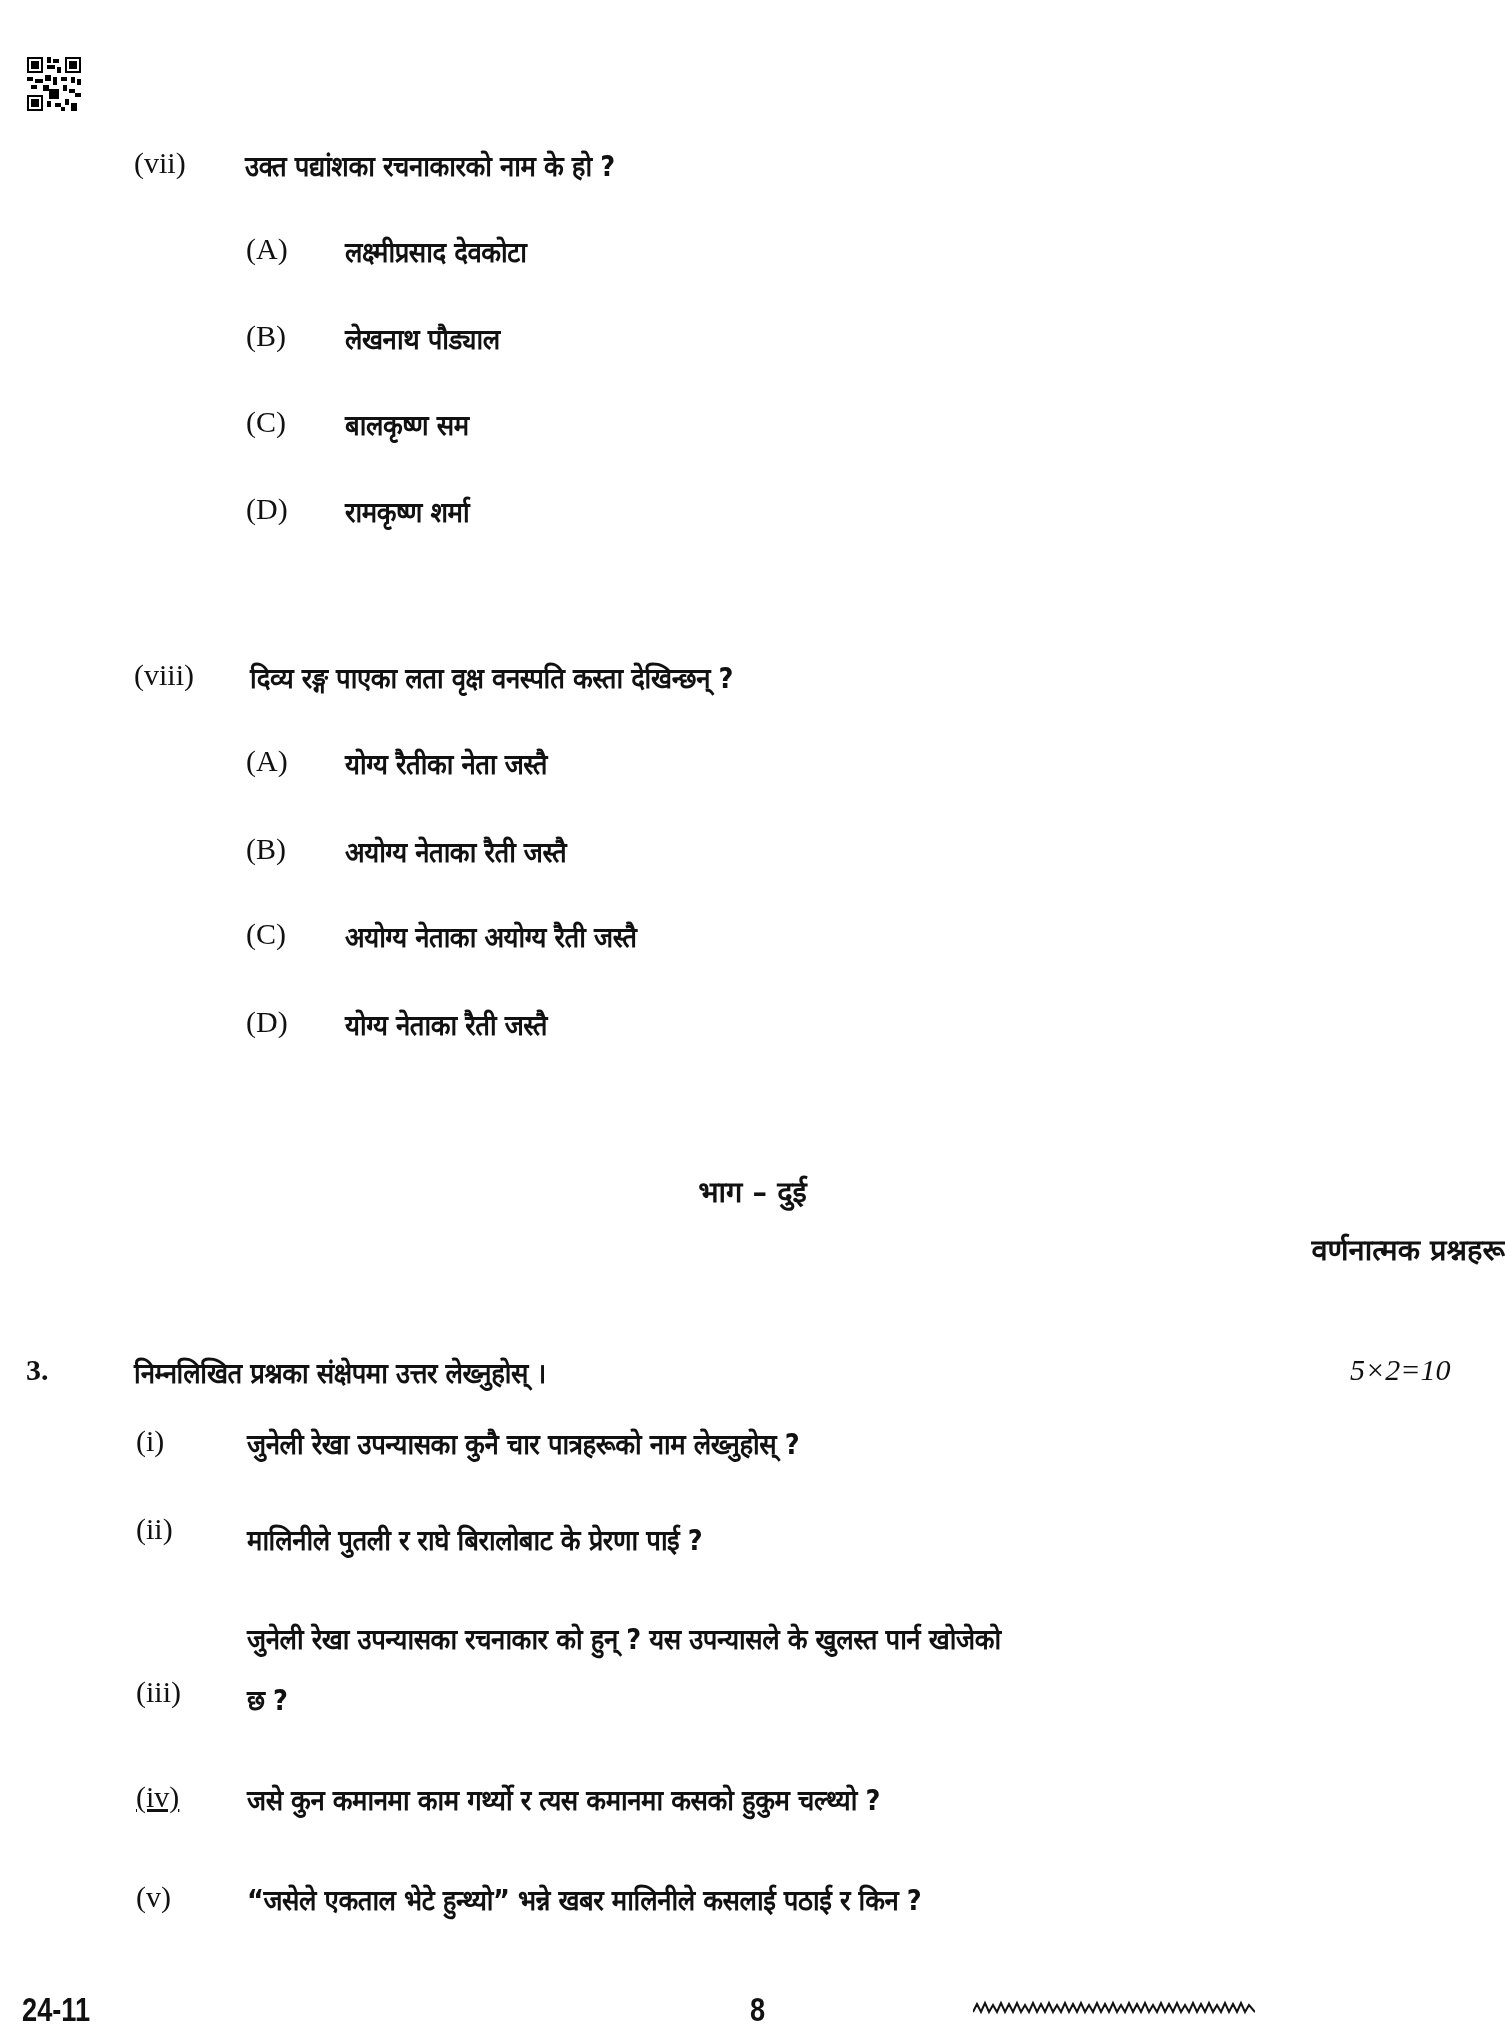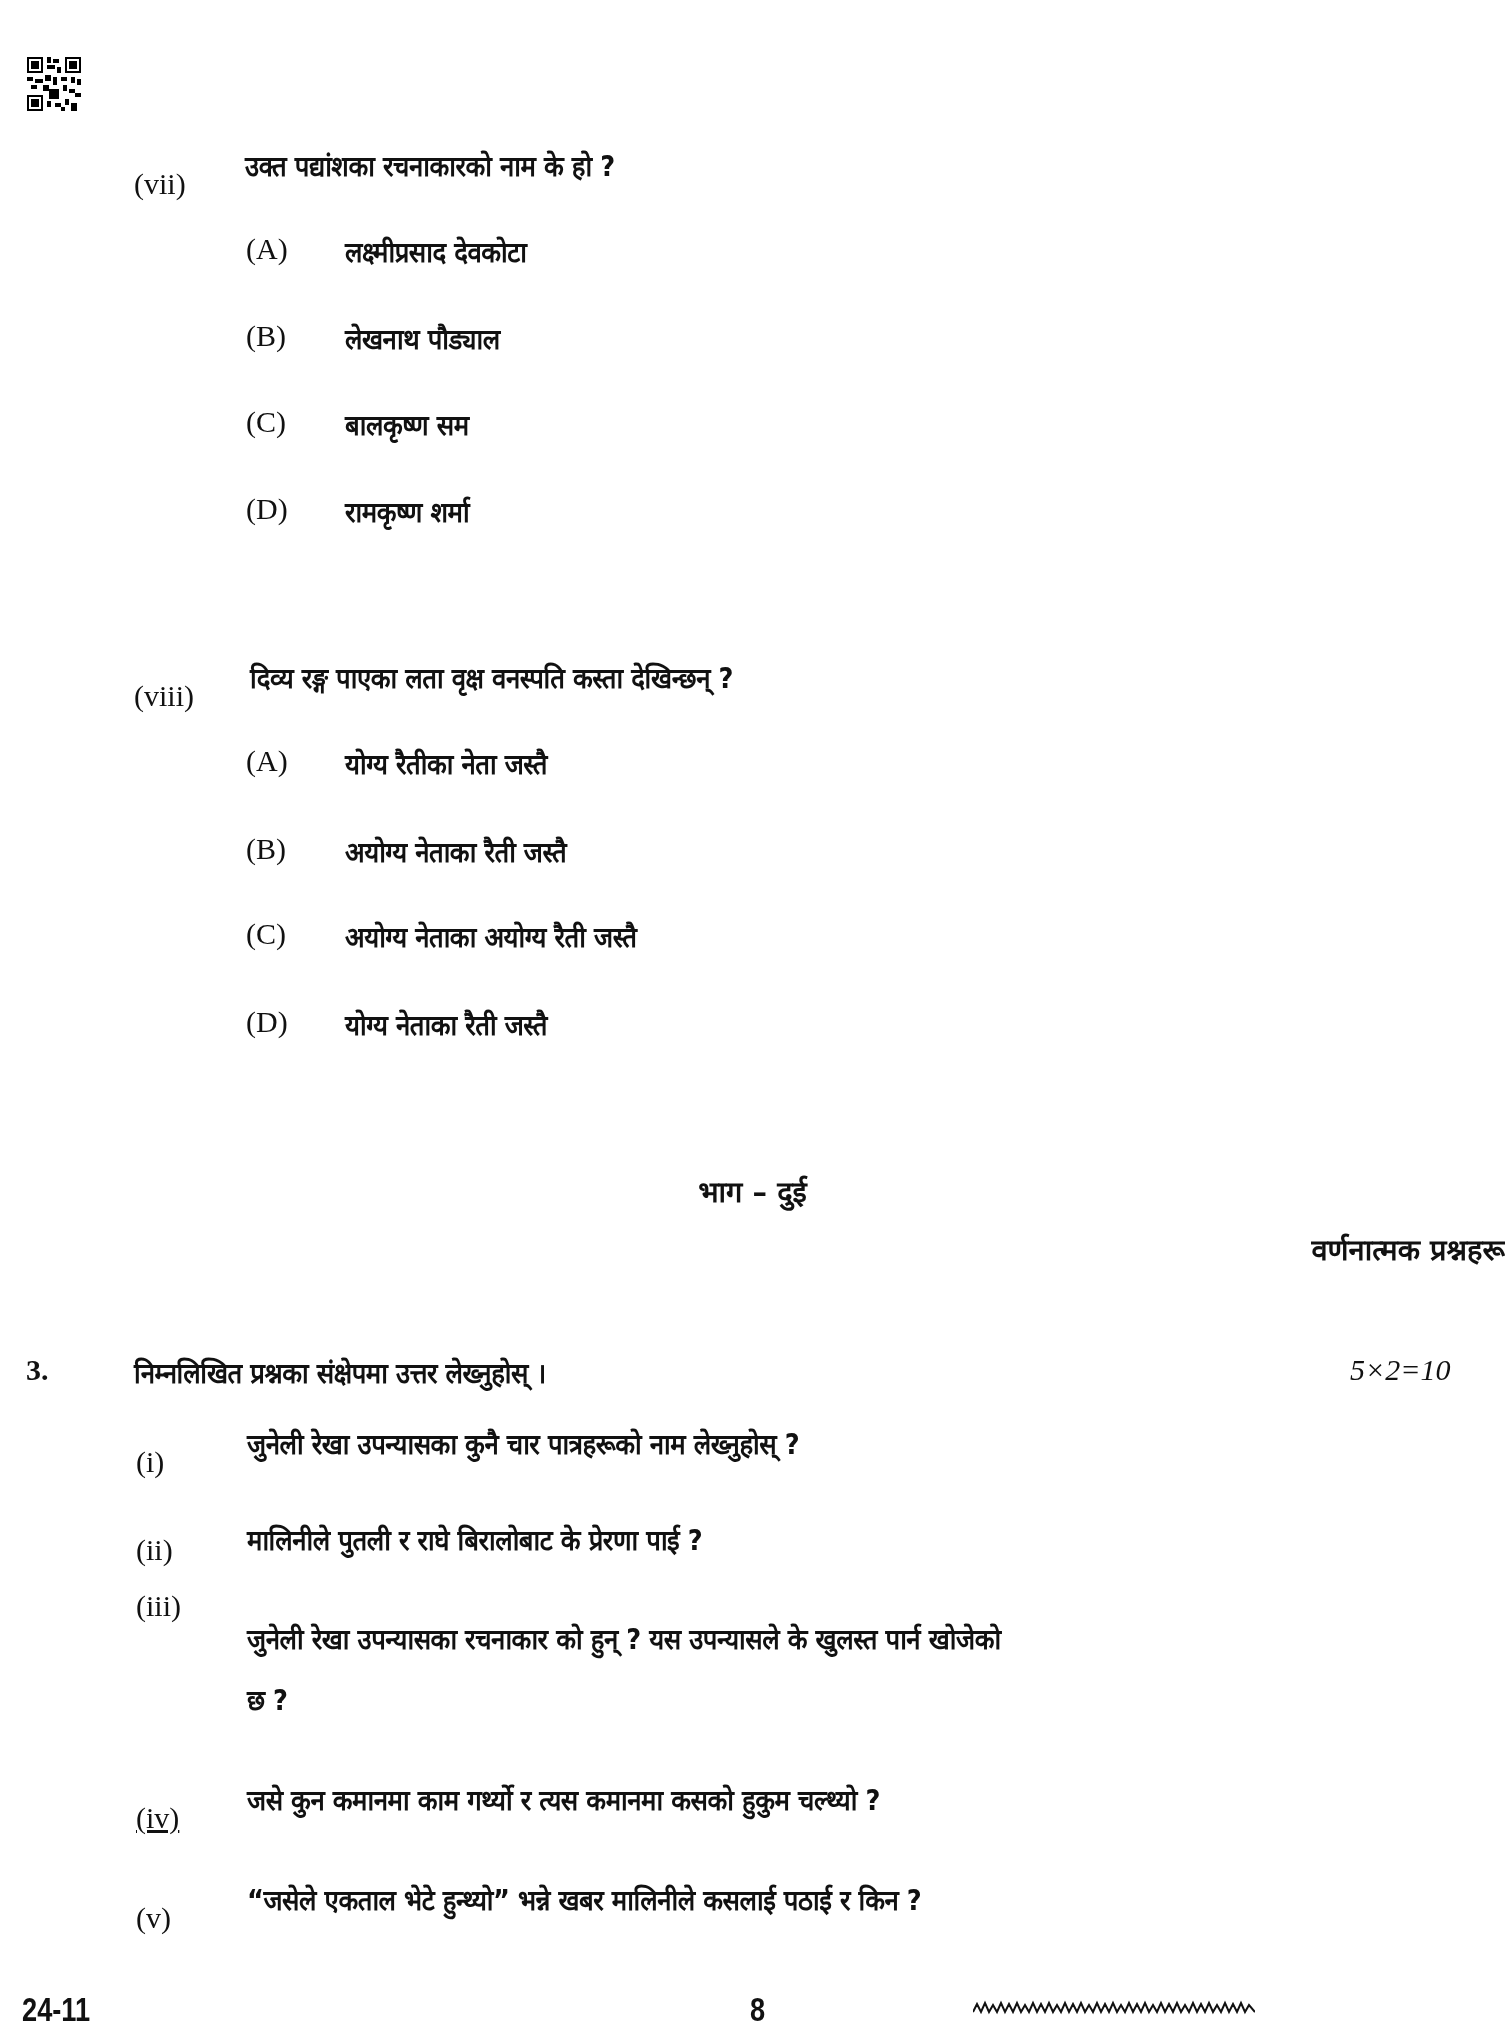--- a/index.html
+++ b/index.html
@@ -1,19 +1,19 @@
 <!DOCTYPE html>
 <html><head>
 <meta charset="utf-8">
 <style>
   html, body { margin: 0; padding: 0; background: #ffffff; }
   body { width: 1505px; height: 2034px; position: relative; overflow: hidden;
          font-family: "DejaVu Serif", "Liberation Serif", serif; color: #111111; }
   .abs { position: absolute; white-space: nowrap; }
-  .qnum { font-family: "Liberation Serif", serif; font-size: 30px; margin-top: 21px; }
+  .qnum { font-family: "Liberation Serif", serif; font-size: 30px; }
   .deva { font-family: "DejaVu Sans", sans-serif; font-size: 28px; font-weight: bold; letter-spacing: -0.5px; transform: scaleX(0.92); transform-origin: left center; }
   .optlabel { font-family: "Liberation Serif", serif; font-size: 30px; }
   .heading { font-family: "DejaVu Sans", sans-serif; font-size: 29px; font-weight: bold; left: 0; width: 1505px; text-align: center; }
   .marks { font-family: "Liberation Serif", serif; font-style: italic; font-size: 30px; }
   .bignum { font-family: "Liberation Serif", serif; font-weight: bold; font-size: 30px; }
   .footer { font-family: "Liberation Sans", sans-serif; font-weight: bold; font-size: 34px; transform: scaleX(0.8); transform-origin: left center; }
   .qr { position: absolute; left: 27px; top: 57px; width: 54px; height: 54px; }
   .wavy { position: absolute; left: 973px; top: 1998px; width: 282px; height: 20px; }
 </style>
 </head>
@@ -84,21 +84,21 @@
 <div class="abs bignum" style="left:26px; top:1353px;">3.</div>
 <div class="abs deva" style="left:134px; top:1353px;">निम्नलिखित प्रश्नका संक्षेपमा उत्तर लेख्नुहोस् ।</div>
 <div class="abs marks" style="left:1350px; top:1353px;text-align:center;">5×2=10</div>
 
 <div class="abs qnum" style="left:136px; top:1424px;">(i)</div>
 <div class="abs deva" style="left:247px; top:1424px;">जुनेली रेखा उपन्यासका कुनै चार पात्रहरूको नाम लेख्नुहोस् ?</div>
 
 <div class="abs qnum" style="left:136px; top:1512px;">(ii)</div>
 <div class="abs deva" style="left:247px; top:1520px;">मालिनीले पुतली र राघे बिरालोबाट के प्रेरणा पाई ?</div>
 
-<div class="abs qnum" style="left:136px; top:1568px;">(iii)</div>
+<div class="abs qnum" style="left:136px; top:1675px;">(iii)</div>
 <div class="abs deva" style="left:247px; top:1619px;">जुनेली रेखा उपन्यासका रचनाकार को हुन् ? यस उपन्यासले के खुलस्त पार्न खोजेको</div>
 <div class="abs deva" style="left:247px; top:1680px;">छ ?</div>
 
 <div class="abs qnum" style="left:136px; top:1780px;text-decoration:underline;">(iv)</div>
 <div class="abs deva" style="left:247px; top:1780px;">जसे कुन कमानमा काम गर्थ्यो र त्यस कमानमा कसको हुकुम चल्थ्यो ?</div>
 
 <div class="abs qnum" style="left:136px; top:1880px;">(v)</div>
 <div class="abs deva" style="left:247px; top:1880px;">“जसेले एकताल भेटे हुन्थ्यो” भन्ने खबर मालिनीले कसलाई पठाई र किन ?</div>
 
 <div class="abs footer" style="left:22px; top:1990px;">24-11</div>

